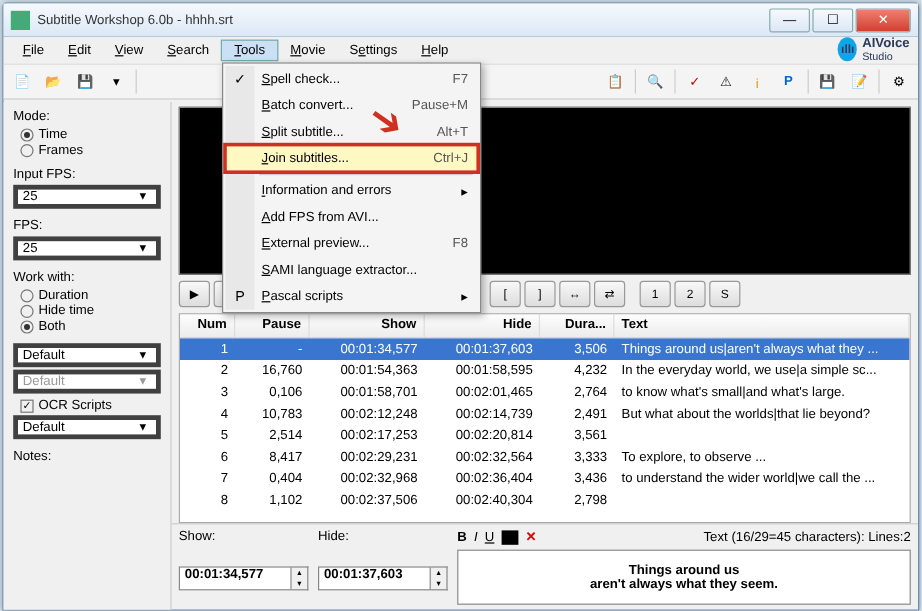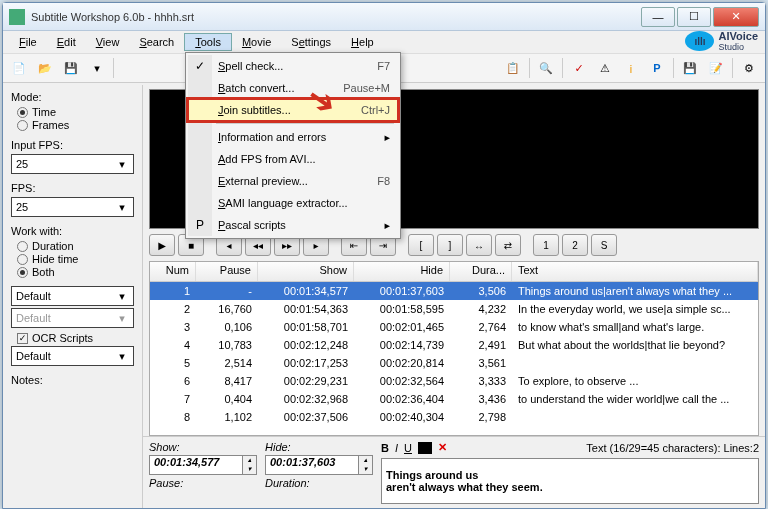--- a/index.html
+++ b/index.html
@@ -19,63 +19,63 @@
 .tbtn { width: 24px; height: 24px; display: flex; align-items: center; justify-content: center; border: 1px solid transparent; }
 .tsep { width: 1px; height: 20px; background: #ccc; margin: 0 2px; }
 .content { display: flex; position: absolute; top: 82px; left: 0; right: 0; bottom: 0; }
 .sidebar { width: 140px; padding: 6px 8px; background: #f0f0f0; border-right: 1px solid #ccc; }
 .grp { margin-bottom: 8px; }
 .grp-title { margin-bottom: 3px; }
 .radio-row { display: flex; align-items: center; gap: 4px; margin: 1px 0 1px 6px; }
 .radio { width: 11px; height: 11px; border: 1px solid #777; border-radius: 50%; display: inline-flex; align-items: center; justify-content: center; }
 .radio.checked::after { content: ""; width: 5px; height: 5px; background: #333; border-radius: 50%; }
 .check { width: 11px; height: 11px; border: 1px solid #777; display: inline-flex; align-items: center; justify-content: center; font-size: 9px; }
-.combo { width: 100%; height: 20px; border: 1px solid #404040; background: #fff; display: flex; align-items: center; padding: 0 4px; justify-content: space-between; }
+.combo { width: 100%; height: 20px; border: 4px solid #404040; background: #fff; display: flex; align-items: flex-end; padding: 0 4px; justify-content: space-between; }
 .combo .arrow { width: 14px; text-align: center; }
 .main { flex: 1; display: flex; flex-direction: column; }
 .video { height: 140px; background: #000; margin: 4px 6px 2px 6px; border: 1px solid #888; }
 .vidctrl { height: 28px; display: flex; align-items: center; gap: 3px; padding: 0 6px; }
 .vbtn { width: 26px; height: 22px; background: linear-gradient(#f8f8f8,#ddd); border: 1px solid #999; border-radius: 3px; display:flex;align-items:center;justify-content:center; font-size:10px;}
 .table-wrap { flex: 1; margin: 2px 6px 0 6px; border: 1px solid #aaa; background: #fff; overflow: hidden; position: relative; }
-.thead { display: flex; background: linear-gradient(#fdfdfd,#ececec); border-bottom: 1px solid #ccc; height: 20px; }
+.thead { display: flex; background: linear-gradient(#fdfdfd,#ececec); border-bottom: 1px solid #ccc; height: 20px; font-weight: bold; }
 .th { padding: 2px 6px; border-right: 1px solid #ddd; text-align: right; }
 .th.text { text-align: left; }
 .tbody { }
 .trow { display: flex; height: 18px; align-items: center; }
 .trow.sel { background: #3a76d0; color: #fff; }
 .td { padding: 1px 6px; text-align: right; overflow: hidden; white-space: nowrap; text-overflow: ellipsis; }
 .td.text { text-align: left; }
 .c-num { width: 46px; }
 .c-pause { width: 62px; }
 .c-show { width: 96px; }
 .c-hide { width: 96px; }
 .c-dura { width: 62px; }
 .c-text { flex: 1; }
 .bottombar { height: 72px; border-top: 1px solid #ccc; display: flex; padding: 4px 6px; gap: 8px; }
-.time-edit { display: flex; flex-direction: column; gap: 2px; font-style: italic; }
+.time-edit { display: flex; flex-direction: column; gap: 19px; }
 .time-field { display:flex; align-items:center; }
 .time-input { width: 94px; height: 20px; border: 1px solid #888; padding: 0 4px; background:#fff; font-weight:bold; }
 .spinner { width: 14px; height: 20px; border:1px solid #888; border-left:none; display:flex; flex-direction:column; }
 .spinner div { flex:1; font-size:7px; text-align:center; }
 .fmt-bar { display:flex; gap:6px; align-items:center; margin-bottom: 4px; }
-.preview { flex:1; border:1px solid #888; background:#fff; display:flex; flex-direction:column; justify-content:center; padding:4px; font-weight:bold; font-size:13px; }
+.preview { flex:1; border:1px solid #888; background:#fff; display:flex; flex-direction:column; align-items:center; justify-content:center; padding:4px; font-weight:bold; font-size:13px; }
 
 
 .dropdown { position: absolute; top: 52px; left: 185px; width: 216px; background: #f4f4f4; border: 1px solid #888; box-shadow: 2px 2px 6px rgba(0,0,0,0.3); z-index: 100; padding: 2px; }
 .dd-strip { position:absolute; left:2px; top:2px; bottom:2px; width:24px; background:#e8e8e8; }
 .dd-item { display:flex; align-items:center; height:22px; padding-left: 30px; padding-right: 8px; position:relative; }
 .dd-item .shortcut { margin-left:auto; color:#555; }
 .dd-sep { height:1px; background:#ccc; margin: 2px 4px 2px 28px; }
 .dd-item.highlight { outline: 3px solid #d03020; outline-offset: -1px; background: #fef9c3; }
 .dd-item .sub { margin-left:auto; }
 .dd-ico { position:absolute; left:4px; width:16px; height:16px; display:flex; align-items:center; justify-content:center; font-size:12px; }
 
 .arrow-annot { position:absolute; top: 80px; left: 308px; z-index:101; color:#d03020; font-size:34px; transform: rotate(35deg); pointer-events: none; }
 .logo { position:absolute; top: 30px; right: 10px; z-index:50; display:flex; align-items:center; gap:4px; font-weight:bold; color:#2a3a5a; font-size:13px; }
-.logo .circ { width:29px; height:20px; border-radius:50%; background:#0ea5e9; display:flex; align-items:center; justify-content:center; color:#2a3a5a; font-size:10px; }
+.logo .circ { width:16px; height:20px; border-radius:50%; background:#0ea5e9; display:flex; align-items:center; justify-content:center; color:#2a3a5a; font-size:10px; }
 .logo .sub { font-size:9px; font-weight:normal; display:block; }
 </style>
 </head>
 <body>
 
 <div class="window">
   <div class="titlebar">
     <div class="icon"></div>
     <div class="title">Subtitle Workshop 6.0b - hhhh.srt</div>
     <div class="winbtns">
@@ -327,20 +327,24 @@
   <div id="ddlist">
       <div class="dd-item">
         <span class="dd-ico">✓</span>
         <span><u>S</u>pell check...</span>
         <span class="shortcut">F7</span>
       </div>
       <div class="dd-item">
         <span><u>B</u>atch convert...</span>
         <span class="shortcut">Pause+M</span>
       </div>
+      <div class="dd-item">
+        <span><u>S</u>plit subtitle...</span>
+        <span class="shortcut">Alt+T</span>
+      </div>
       <div class="dd-item highlight">
         <span><u>J</u>oin subtitles...</span>
         <span class="shortcut">Ctrl+J</span>
       </div>
       <div class="dd-sep"></div>
       <div class="dd-item">
         <span><u>I</u>nformation and errors</span>
         <span class="sub">▸</span>
       </div>
       <div class="dd-item">

